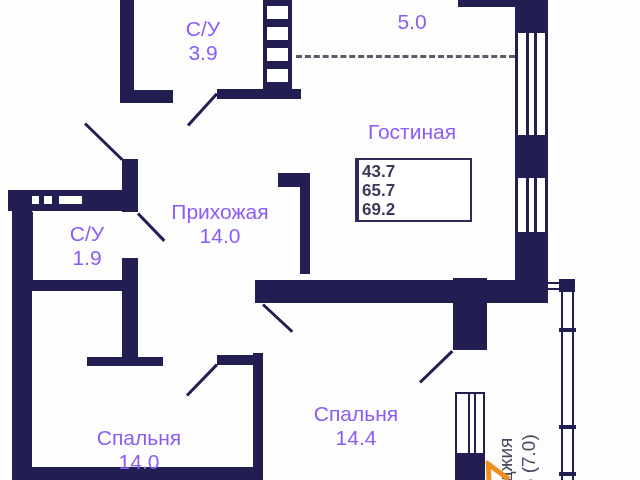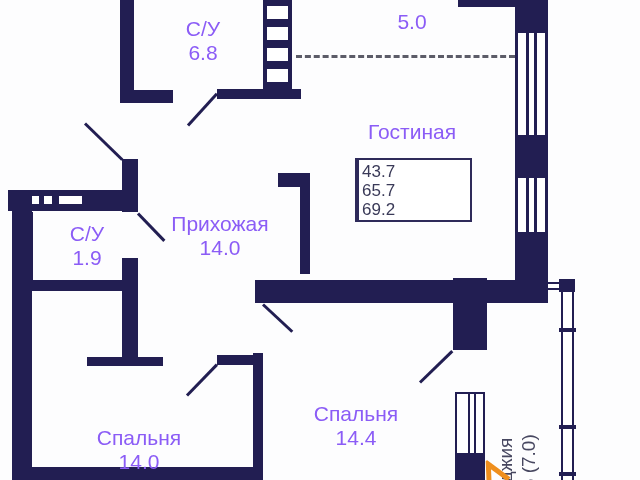--- a/index.html
+++ b/index.html
@@ -17,21 +17,21 @@
   .bwin{position:absolute;background:#ffffff;border:2px solid #221e52;box-sizing:border-box;}
   .bmull{position:absolute;top:0;bottom:0;width:2px;background:#221e52;}
   .glaz{position:absolute;background:#ffffff;border-left:2px solid #221e52;border-right:2px solid #221e52;box-sizing:border-box;}
   .gconn{position:absolute;background:#ffffff;border-top:2px solid #221e52;border-bottom:2px solid #221e52;box-sizing:border-box;}
   .dash{position:absolute;border-top:3px dashed #5c5c68;}
   #infobox{position:absolute;left:355px;top:158px;width:117px;height:64px;
     border:2px solid #2e2a5a;background:#ffffff;box-sizing:border-box;display:flex;color:#3a3a58;}
   #infobox .tcell{width:70px;display:flex;align-items:center;justify-content:center;
     font-size:27px;letter-spacing:0.5px;}
   #infobox .vcell{flex:1;border-left:2px solid #2e2a5a;font-size:17px;line-height:19px;
-    padding:2px 12px 0 3px;}
+    padding:2px 12px 0 3px;font-weight:bold;}
   #loggia-label{position:absolute;left:494px;top:505px;width:132px;height:48px;
     transform:rotate(-90deg);transform-origin:0 0;color:#474760;
     font-size:19px;line-height:23px;white-space:nowrap;}
 </style>
 </head>
 <body>
 
 <div id="plan">
 
   <div class="w" style="left:120px;top:0;width:14px;height:103px;"></div>
@@ -95,29 +95,29 @@
 
   <div class="dline" style="left:188px;top:124px;width:43px;transform:rotate(-47.8deg);"></div>
   <div class="dline" style="left:85px;top:122px;width:52px;transform:rotate(44.2deg);"></div>
   <div class="dline" style="left:138px;top:212px;width:38px;transform:rotate(46.1deg);"></div>
   <div class="dline" style="left:187px;top:394px;width:43px;transform:rotate(-45.9deg);"></div>
   <div class="dline" style="left:263px;top:303px;width:40px;transform:rotate(42.9deg);"></div>
   <div class="dline" style="left:420px;top:381px;width:45px;transform:rotate(-44.1deg);"></div>
 
   <div class="room" style="left:203px;top:17px;">
     <div>С/У</div>
-    <div>6.8</div>
+    <div>3.9</div>
   </div>
   <div class="room" style="left:412px;top:10px;">
     <div>5.0</div>
   </div>
   <div class="room" style="left:412px;top:108px;margin-top:12px;">
     <div>Гостиная</div>
   </div>
-  <div class="room" style="left:220px;top:200px;margin-top:12px;">
+  <div class="room" style="left:220px;top:200px;">
     <div>Прихожая</div>
     <div>14.0</div>
   </div>
   <div class="room" style="left:87px;top:222px;">
     <div>С/У</div>
     <div>1.9</div>
   </div>
   <div class="room" style="left:139px;top:426px;">
     <div>Спальня</div>
     <div>14.0</div>

